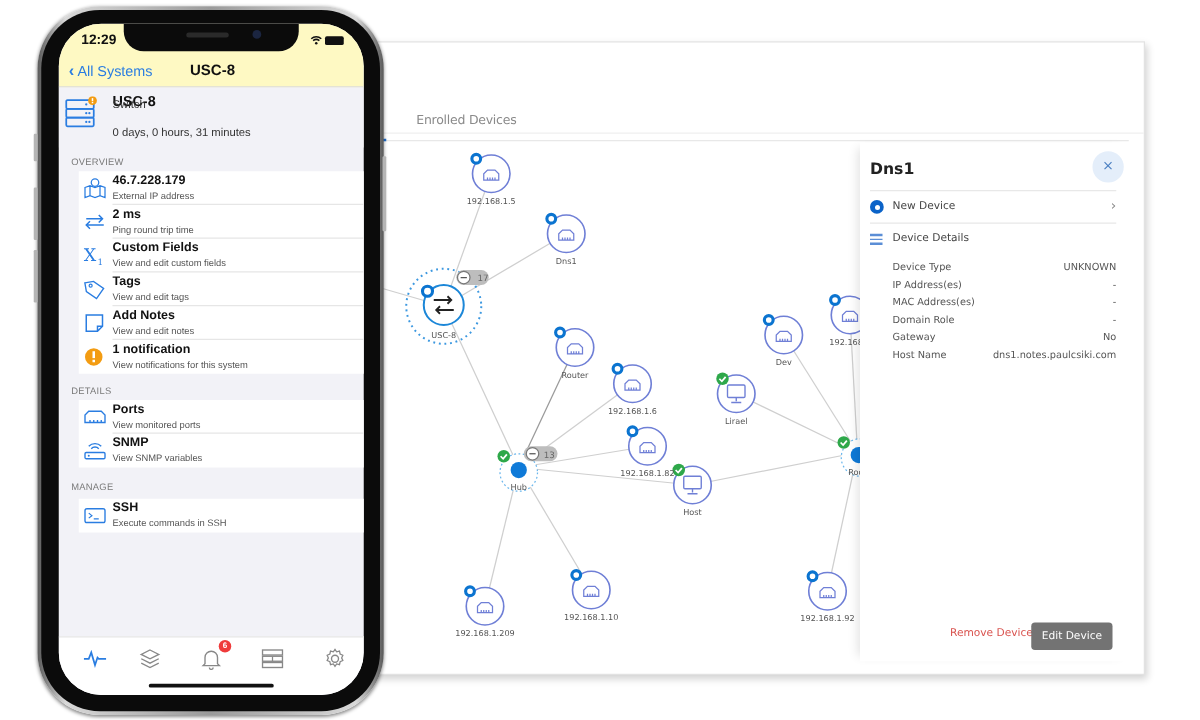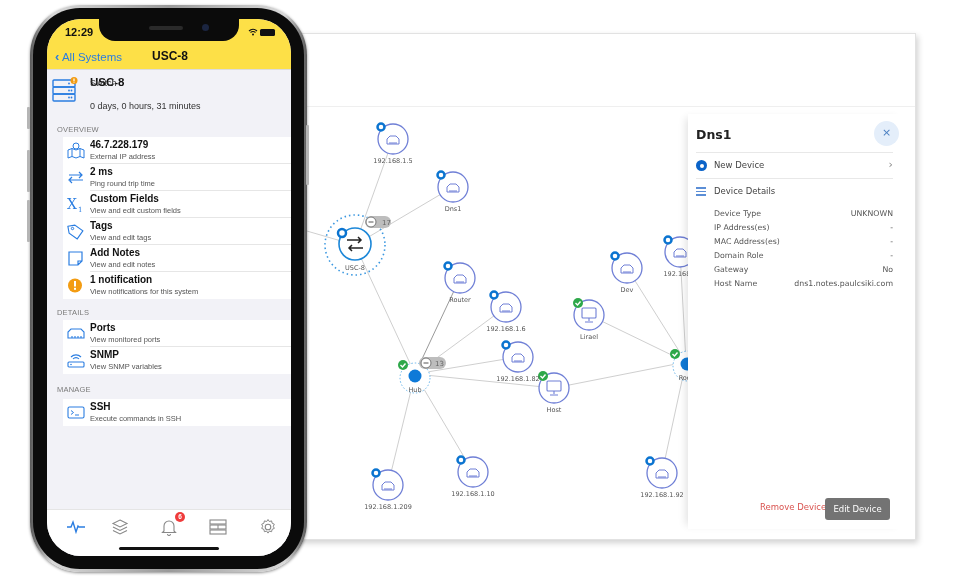--- a/index.html
+++ b/index.html
@@ -54,21 +54,21 @@
     box-shadow: 0 1px 3px rgba(0,0,0,0.45);
   }
   .phone-bezel { position: absolute; left: 3px; top: 3px; right: 3px; bottom: 3px; border-radius: 47px; background: #0b0b0b; }
   .phone-btn { position: absolute; background: #b5b5b5; border-radius: 1px; }
   .screen { position: absolute; left: 47px; top: 19px; width: 244px; height: 537px; border-radius: 34px; overflow: hidden; background: #f2f2f7; font-family: "Liberation Sans", sans-serif; }
   .notch { position: absolute; left: 52px; top: 0; width: 140px; height: 22px; background: #0b0b0b; border-radius: 0 0 16px 16px; }
   .notch-speaker { position: absolute; left: 50px; top: 7px; width: 34px; height: 4px; border-radius: 2px; background: #2a2a2a; }
   .notch-cam { position: absolute; left: 103px; top: 5px; width: 7px; height: 7px; border-radius: 50%; background: #1b2540; }
   .status-time { position: absolute; left: 18px; top: 7px; font-size: 11px; font-weight: bold; color: #111; }
   .status-icons { position: absolute; right: 14px; top: 8px; width: 30px; height: 10px; }
-  .nav-bar { position: absolute; left: 0; top: 0; width: 100%; height: 51px; background: #fde047; border-bottom: 1px solid #dcdcdc; }
+  .nav-bar { position: absolute; left: 0; top: 0; width: 100%; height: 51px; background: #fef9c3; border-bottom: 1px solid #dcdcdc; }
   .nav-back { position: absolute; left: 8px; top: 30px; font-size: 11.5px; color: #2a7de1; cursor: pointer; }
   .nav-title { position: absolute; left: 105px; top: 30px; font-size: 12px; font-weight: bold; color: #111; }
 
   .sys-header { position: absolute; left: 0; top: 51px; width: 100%; height: 48px; background: #f2f2f7; }
   .sys-icon { position: absolute; left: 5px; top: 7px; width: 26px; height: 27px; }
   .sys-name { position: absolute; left: 43px; top: 6px; font-size: 11.5px; font-weight: bold; color: #111; }
   .sys-type { position: absolute; left: 43px; top: 8px; font-size: 9px; color: #333; }
   .sys-uptime { position: absolute; left: 43px; top: 31px; font-size: 9px; color: #333; }
 
   .section-head { position: absolute; left: 10px; font-size: 7.5px; color: #7a7a7a; letter-spacing: 0.2px; }
@@ -84,20 +84,24 @@
   .tab-bar-bottom { position: absolute; left: 0; top: 490px; width: 100%; height: 47px; background: #fff; border-top: 1px solid #e5e5e5; }
   .tb-icon { position: absolute; top: 8px; width: 18px; height: 18px; cursor: pointer; }
   .tb-badge { position: absolute; left: 82px; top: 2px; width: 10px; height: 10px; border-radius: 50%; background: #ef3b3b; color: #fff; font-size: 6.5px; text-align: center; line-height: 10px; font-weight: bold; }
   .home-ind { position: absolute; left: 72px; top: 528px; width: 100px; height: 3px; background: #111; border-radius: 2px; }
 </style>
 </head>
 <body>
 
 <div class="web-window">
   <div class="web-divider" style="top:72px"></div>
+  <div class="tab-bar">
+    <div class="tab-active-underline"></div>
+    <div class="tab-enrolled">Enrolled Devices</div>
+  </div>
 
   <div class="graph-area">
     <svg width="395" height="415" viewBox="0 0 395 415">
       <g stroke="#cfcfcf" stroke-width="1" fill="none">
         <line x1="100" y1="25" x2="62" y2="131"></line>
         <line x1="160" y1="73" x2="62" y2="131"></line>
         <line x1="0" y1="113" x2="62" y2="131"></line>
         <line x1="62" y1="131" x2="122" y2="260"></line>
         <line x1="167" y1="164" x2="122" y2="260" stroke="#9a9a9a"></line>
         <line x1="213" y1="193" x2="122" y2="260"></line>

